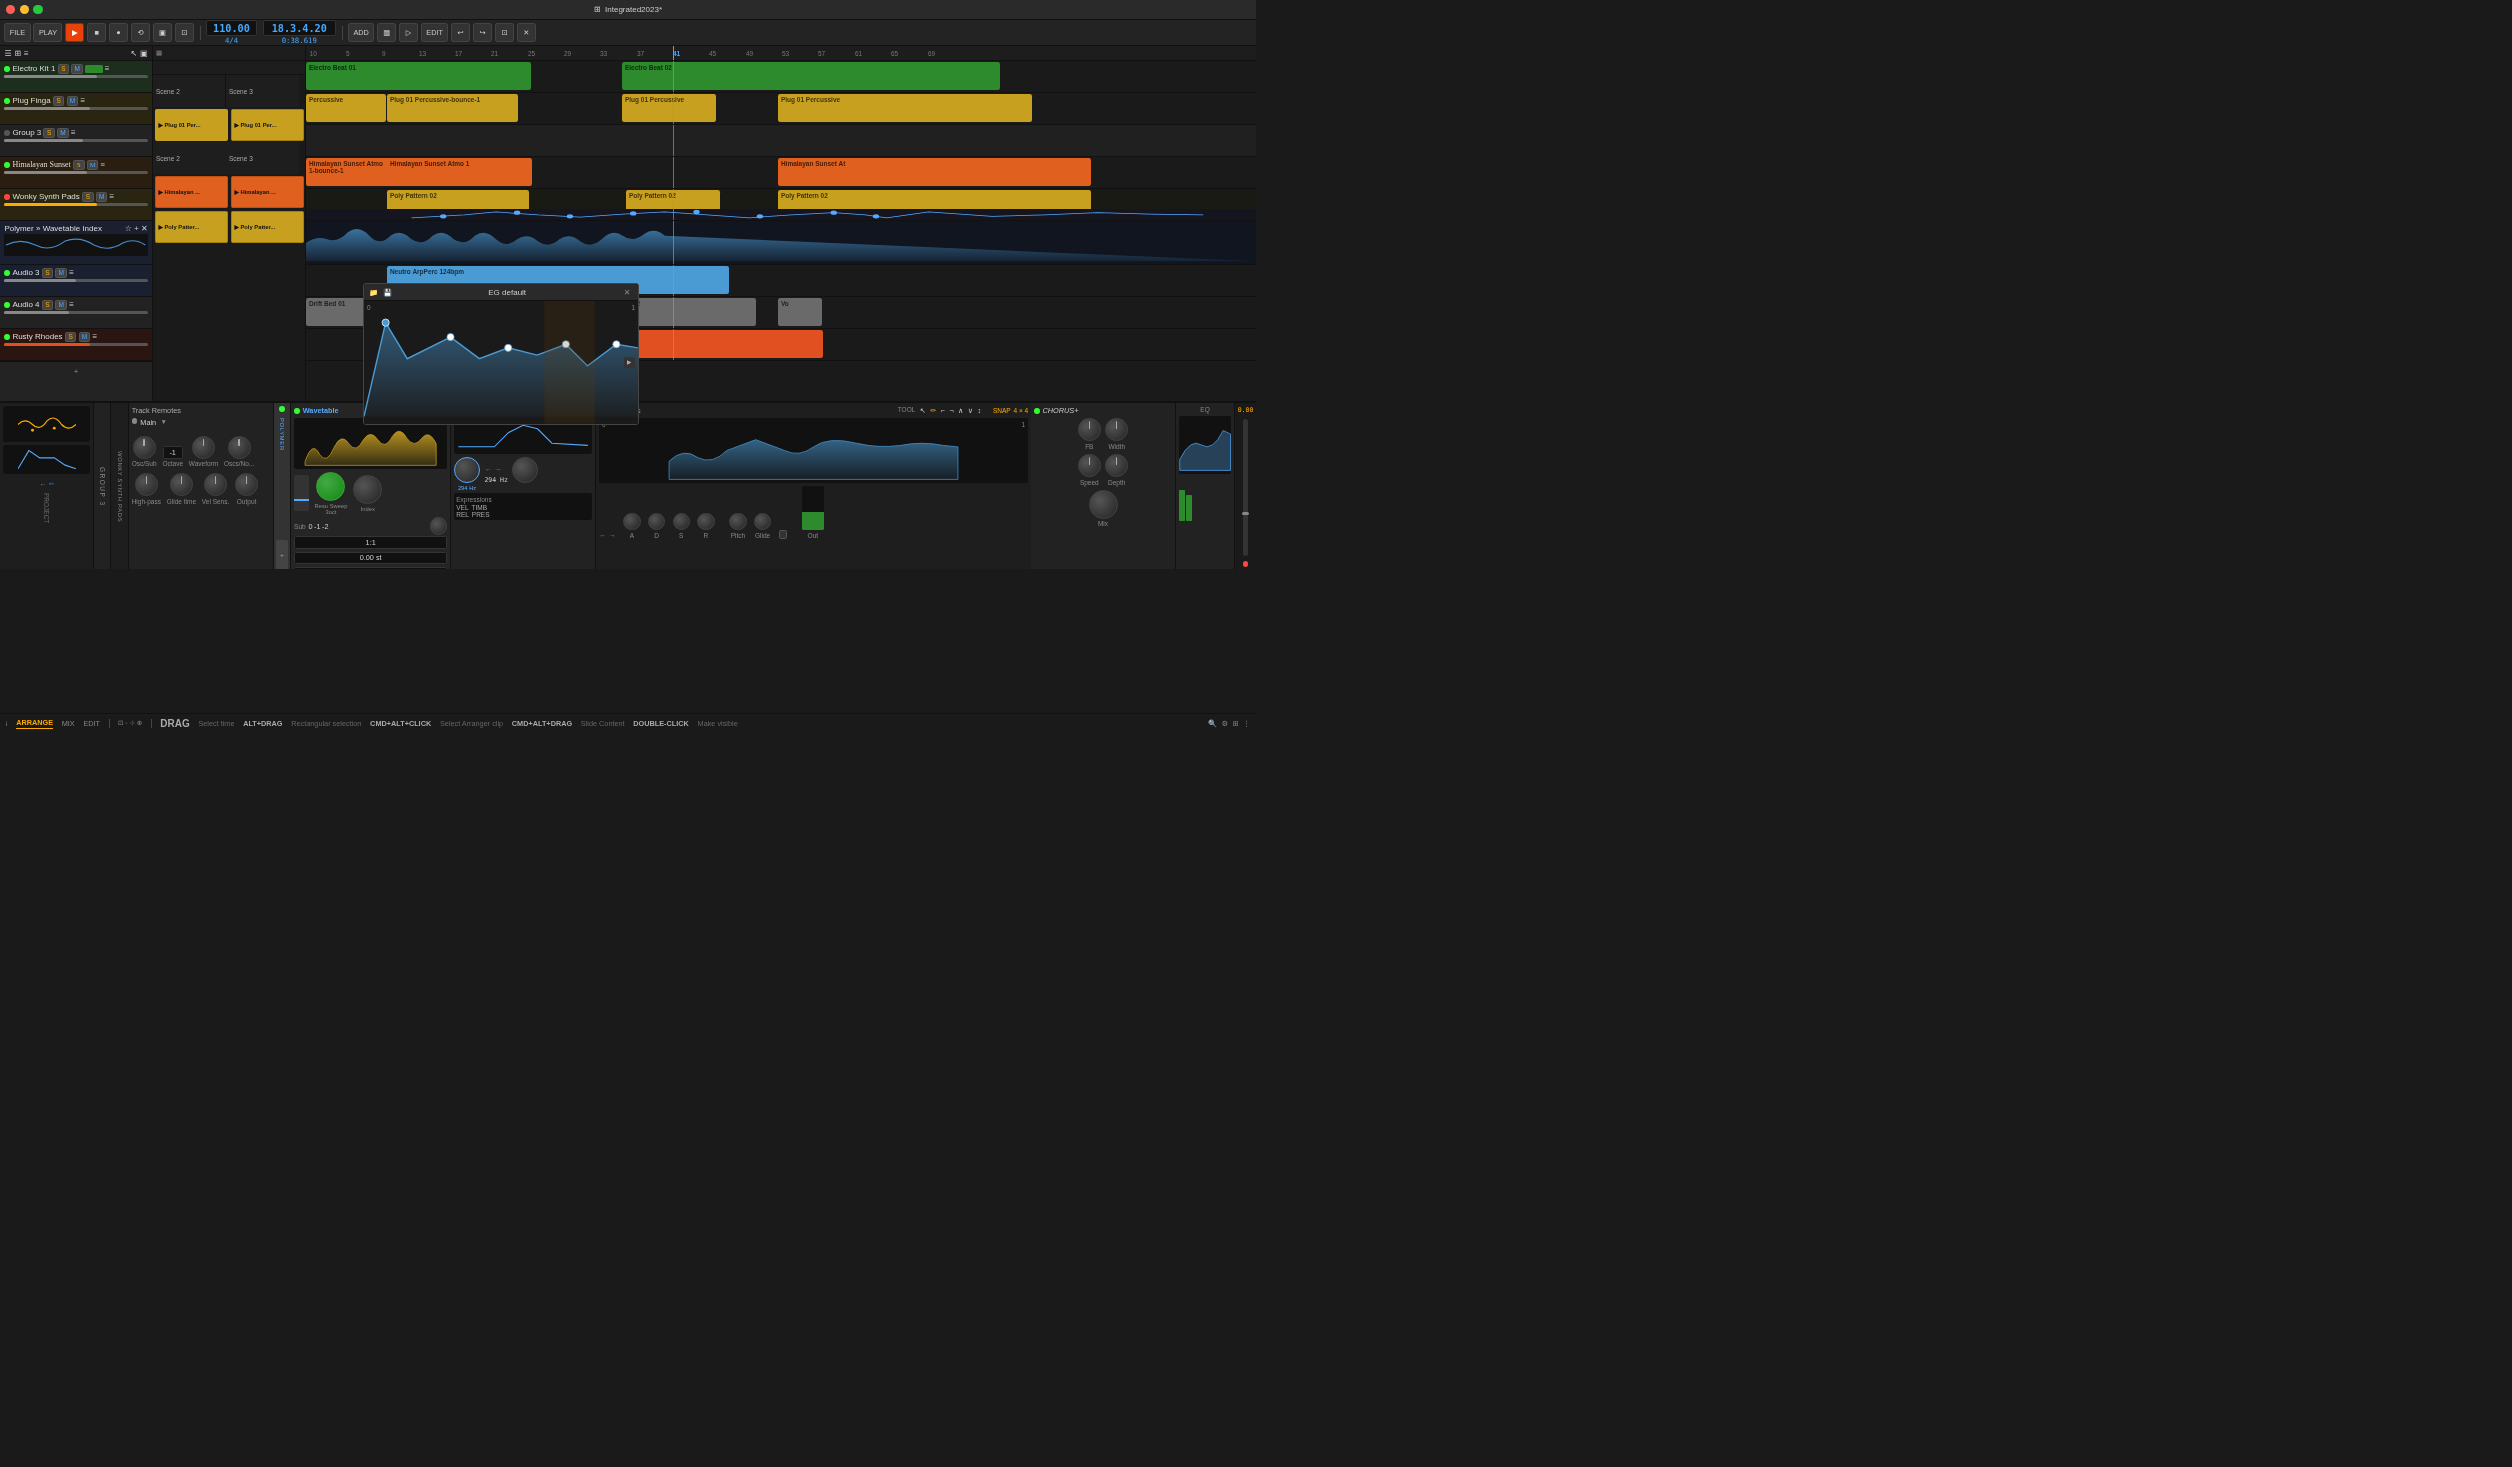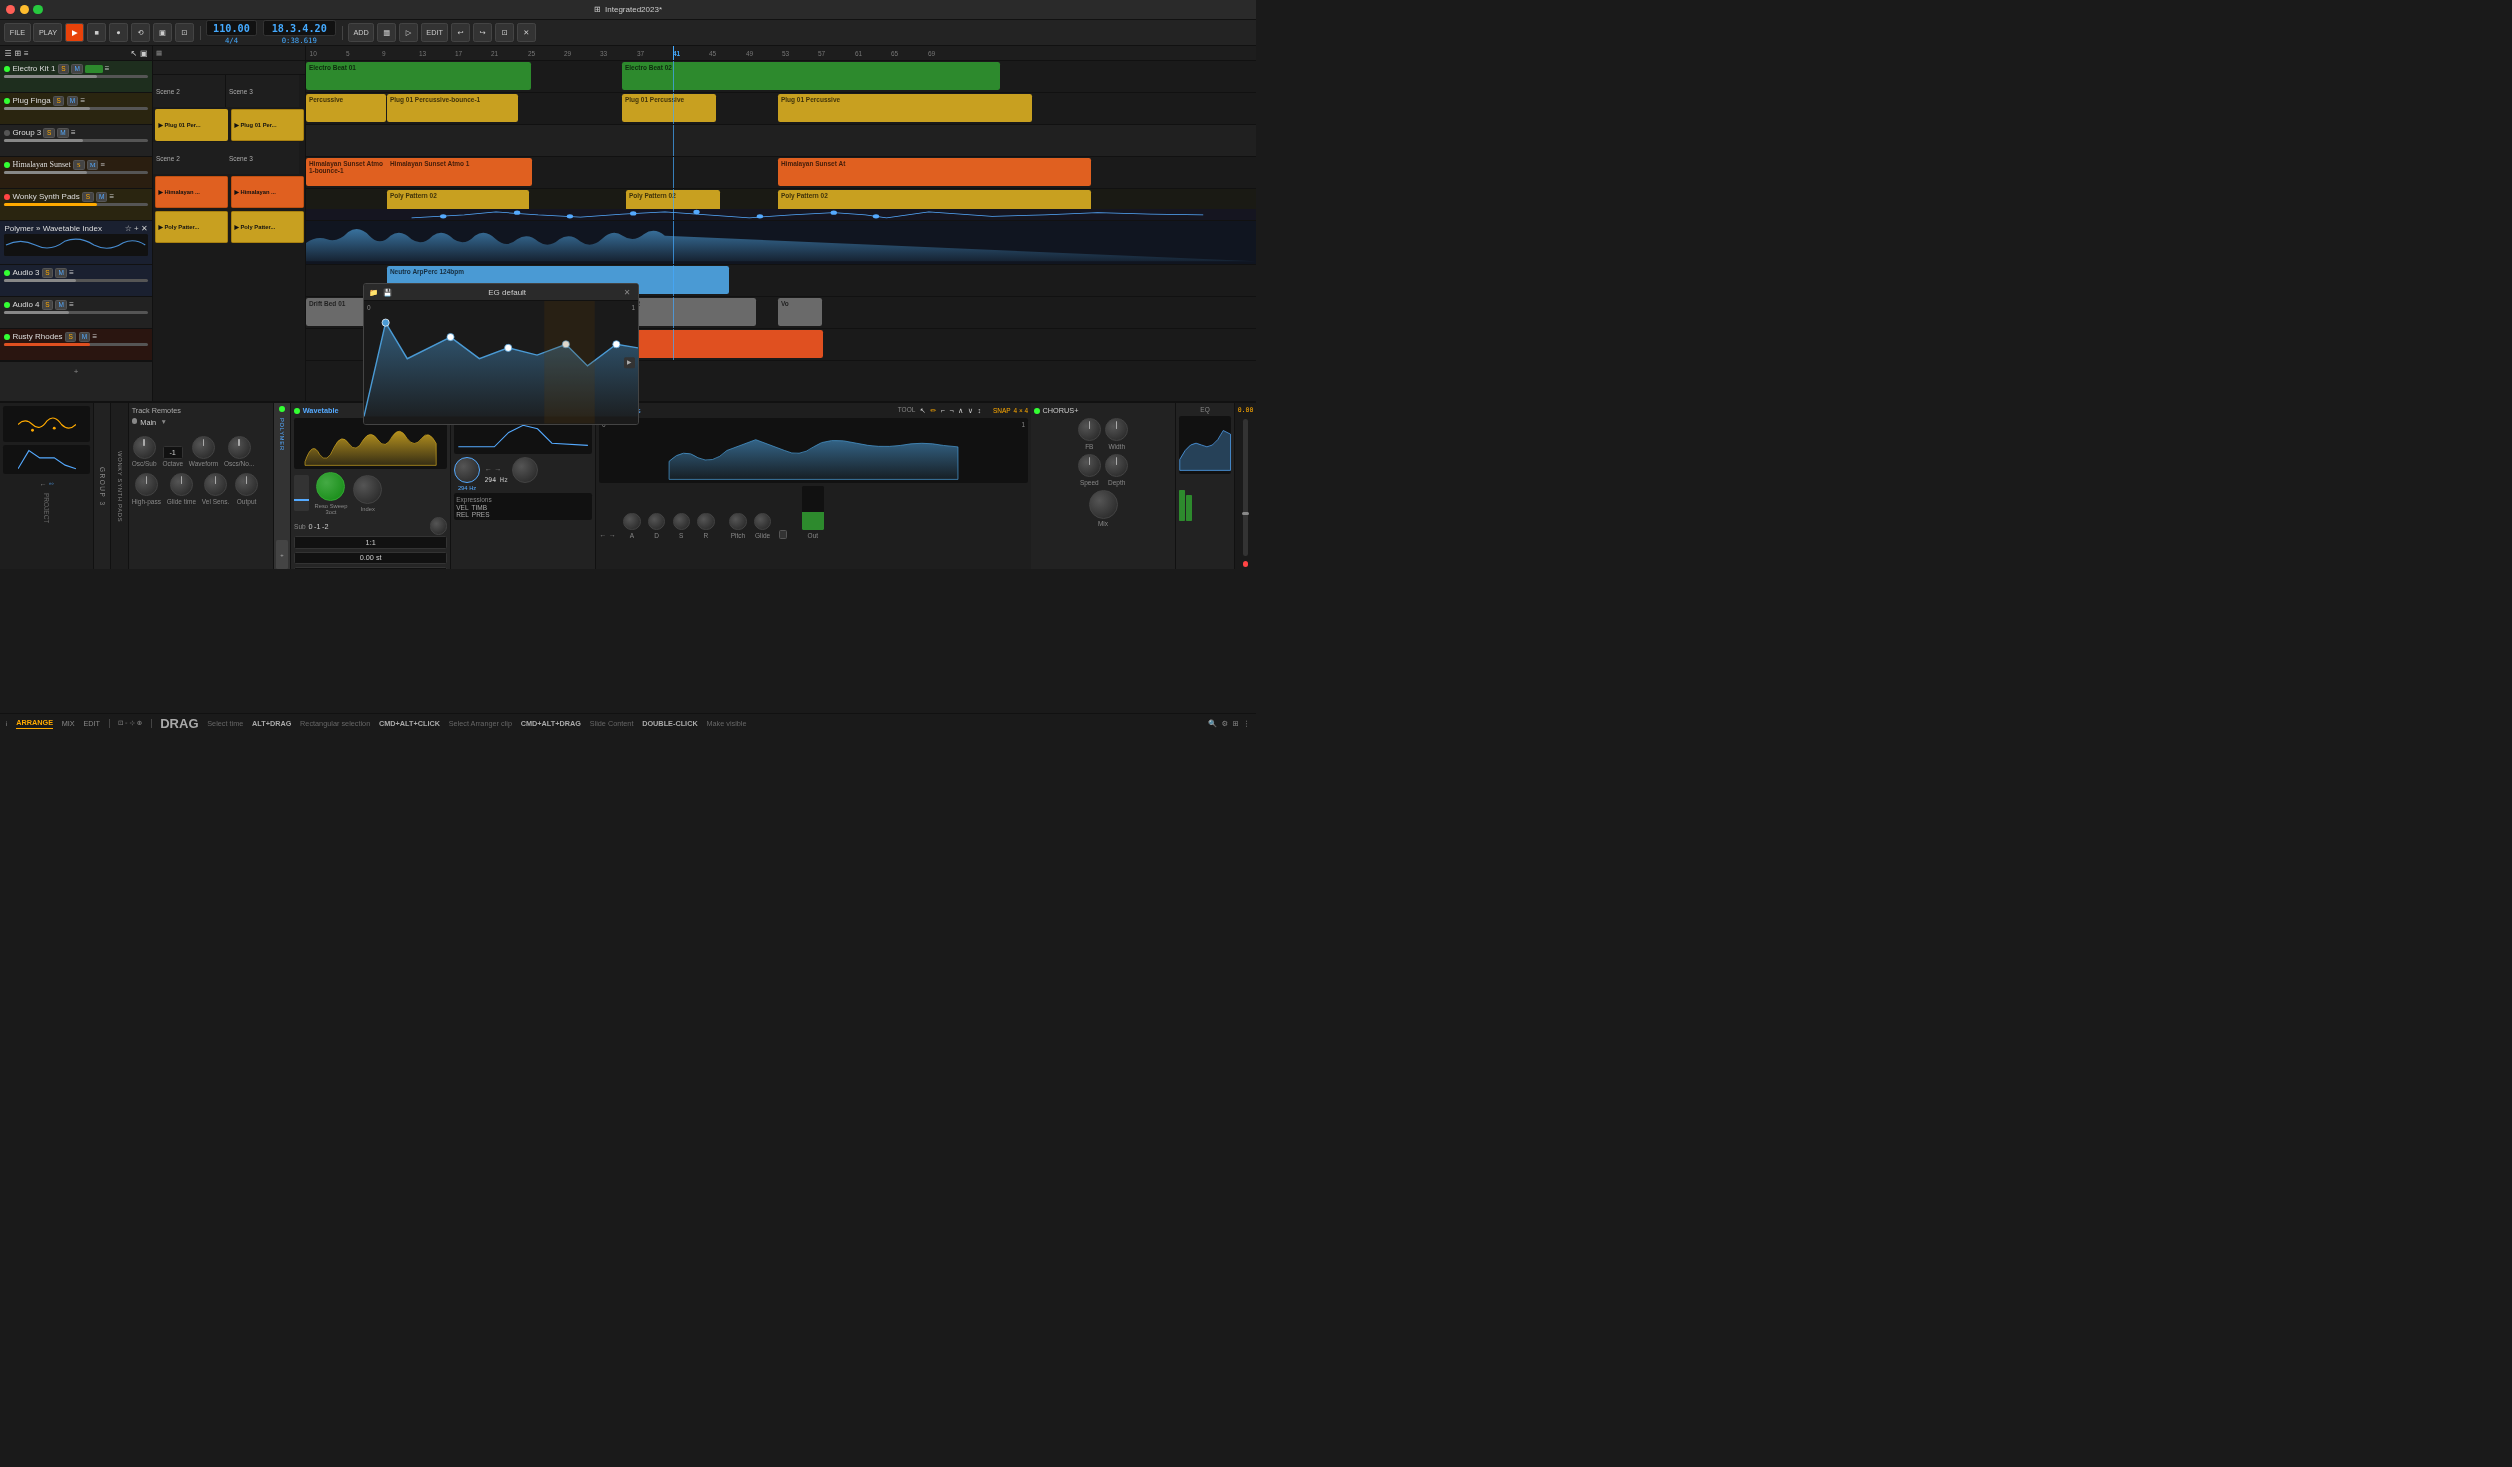--- a/index.html
+++ b/index.html
@@ -954,21 +954,21 @@
       <div class="knob-container" style="margin-left:7.3px;">
         <div style="width:22px;height:44px;background:#111;border-radius:1.5px;position:relative;overflow:hidden;">
           <div style="position:absolute;bottom:0;left:0;right:0;height:40%;background:#2d8a2d;"></div>
         </div>
         <span class="knob-label">Out</span>
       </div>
     </div>
   </div>
 
   <div class="chorus-section">
-    <div style="display:flex;align-items:center;gap:2.9px;margin-bottom:2.9px;">
+    <div style="display:flex;align-items:center;gap:2.9px;margin-bottom:2.9px;font-style:italic;">
       <div style="width:5.8px;height:5.8px;border-radius:50%;background:#3f3;"></div>
       <span style="font-size:7.3px;color:#ccc;">CHORUS+</span>
     </div>
     <div style="display:flex;gap:4.4px;justify-content:center;">
       <div class="knob-container">
         <div class="knob"></div>
         <span class="knob-label">FB</span>
       </div>
       <div class="knob-container">
         <div class="knob"></div>
@@ -1057,21 +1057,21 @@
 </div>
 
 <div class="status-bar">
   <span style="font-size:6.5px;color:#888;">ℹ</span>
   <span class="status-mode">ARRANGE</span>
   <span style="font-size:7.3px;color:#888;cursor:pointer;">MIX</span>
   <span style="font-size:7.3px;color:#888;cursor:pointer;">EDIT</span>
   <span style="width:0.7px;height:8.7px;background:#444;display:inline-block;"></span>
   <span style="font-size:6.5px;color:#888;cursor:pointer;">⊡ ◦ ⊹ ⊕</span>
   <span style="width:0.7px;height:8.7px;background:#444;display:inline-block;"></span>
-  <span style="font-size:13px;color:#aaa;font-weight:600;">DRAG</span>
+  <span style="font-size:10px;color:#aaa;font-weight:600;">DRAG</span>
   <span style="font-size:7.3px;color:#666;">Select time</span>
   <span style="font-size:7.3px;color:#aaa;font-weight:600;">ALT+DRAG</span>
   <span style="font-size:7.3px;color:#666;">Rectangular selection</span>
   <span style="font-size:7.3px;color:#aaa;font-weight:600;">CMD+ALT+CLICK</span>
   <span style="font-size:7.3px;color:#666;">Select Arranger clip</span>
   <span style="font-size:7.3px;color:#aaa;font-weight:600;">CMD+ALT+DRAG</span>
   <span style="font-size:7.3px;color:#666;">Slide Content</span>
   <span style="font-size:7.3px;color:#aaa;font-weight:600;">DOUBLE-CLICK</span>
   <span style="font-size:7.3px;color:#666;">Make visible</span>
   <div style="margin-left:auto;display:flex;gap:4.4px;">

